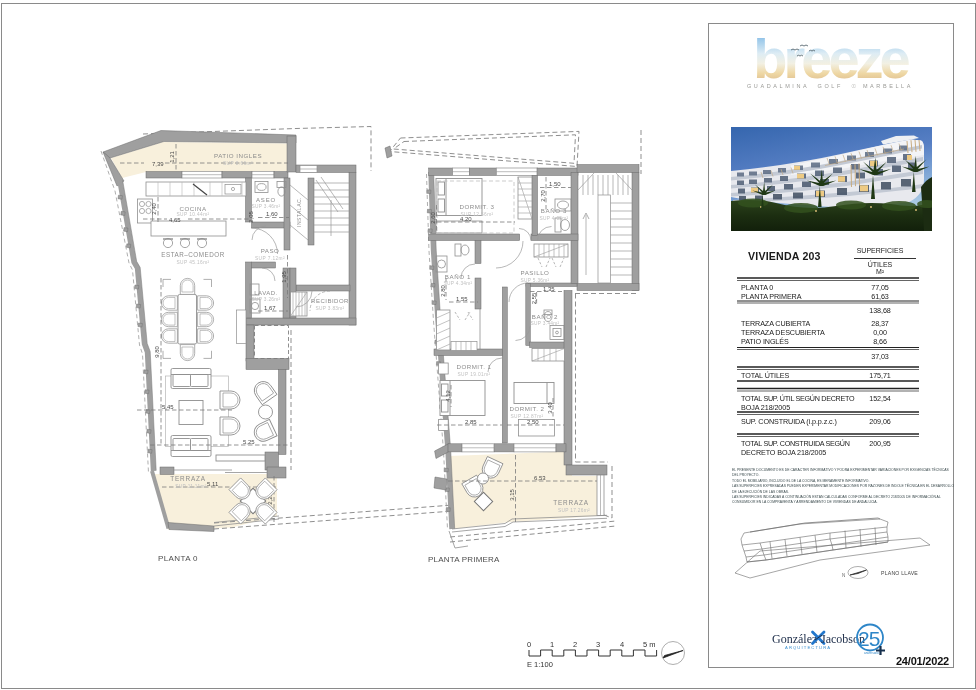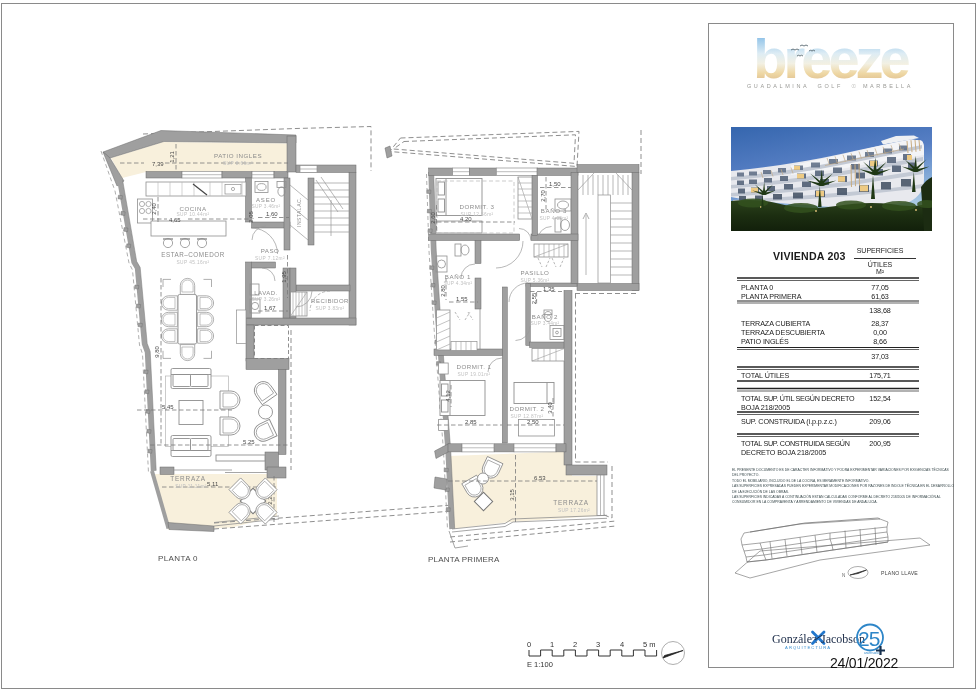--- a/index.html
+++ b/index.html
@@ -917,21 +917,21 @@
         <path d="M88.8,59 l-13,-5.5 l12.5,2.5 l-9,-9.5 l10,7.5 l1.5,-11.5 l1,11.5 l10,-7.5 l-9,9.5 l12.5,-2.5 l-13,5.5 z"></path>
 <path d="M140,72 l2,-24 l2,24 z"></path>
         <path d="M142,48 l-14,-6 l13.5,3 l-9.5,-10.5 l10.5,8.5 l1.8,-12.5 l1.2,12.5 l10.5,-8.5 l-9.5,10.5 l13.5,-3 l-14,6 z"></path>
 <path d="M181,65 l1.8,-20 l1.8,20 z"></path>
         <path d="M182.8,45 l-12,-5.5 l11.5,2.5 l-8.5,-9.5 l9.5,7.5 l1.5,-11 l1,11 l9.5,-7.5 l-8.5,9.5 l11.5,-2.5 l-12,5.5 z"></path>
 <path d="M30,83 l1.5,-15 l1.5,15 z"></path>
         <path d="M31.5,68 l-10,-4.5 l9.5,2 l-7,-8 l8,6.5 l1.2,-9 l0.8,9 l8,-6.5 l-7,8 l9.5,-2 l-10,4.5 z"></path>
 </g>
 </svg>
 
-<div class="abs" style="left:748px;top:250px;font-size:10.6px;font-weight:bold;color:#1a1a1a;letter-spacing:0.2px;margin-left:25px;">VIVIENDA 203</div>
+<div class="abs" style="left:748px;top:250px;font-size:10.6px;font-weight:bold;color:#1a1a1a;letter-spacing:0.2px;">VIVIENDA 203</div>
 
 <div class="abs" style="left:845px;top:247px;width:70px;text-align:center;font-size:7px;color:#1a1a1a;">SUPERFICIES</div>
 <div class="abs" style="left:854px;top:258px;width:62px;border-top:1px solid #333;"></div>
 <div class="abs" style="left:845px;top:261px;width:70px;text-align:center;font-size:7px;color:#1a1a1a;">ÚTILES<br>M²</div>
 
 <svg class="abs" style="left:708px;top:240px" width="244" height="230" viewBox="0 0 244 230">
 <g stroke="#222222">
 <line x1="29" y1="38" x2="211" y2="38" stroke-width="1.6"></line>
 <line x1="29" y1="40.5" x2="211" y2="40.5" stroke-width="0.7"></line>
 <line x1="29" y1="61" x2="211" y2="61" stroke-width="1"></line>
@@ -1016,14 +1016,14 @@
 <text x="53" y="23" font-size="12" fill="#20304c" font-family="Liberation Serif, serif">Jacobson</text>
 <text x="17" y="29" font-size="4.2" fill="#3a8fd0" letter-spacing="1.1">ARQUITECTURA</text>
 <g stroke="#2e86c8" fill="none">
 <circle cx="102" cy="17.5" r="13" stroke-width="1.8"></circle>
 <text x="90" y="26" font-size="21" fill="#2e86c8" stroke="none" letter-spacing="-1" font-family="Liberation Sans, sans-serif">25</text>
 <path d="M108,30.5 h9 M112.5,26 v9" stroke="#16304e" stroke-width="2.2"></path>
 <text x="96" y="34" font-size="3" fill="#2e86c8" stroke="none">aniversario</text>
 </g>
 </svg>
 
-<div class="abs" style="left:830px;top:654.5px;width:119px;font-size:14px;font-weight:normal;color:#111;letter-spacing:-0.2px;">24/01/2022</div>
+<div class="abs" style="left:830px;top:654.5px;width:119px;text-align:right;font-size:11px;font-weight:bold;color:#111;letter-spacing:-0.2px;">24/01/2022</div>
 </div>
 
 </body></html>

